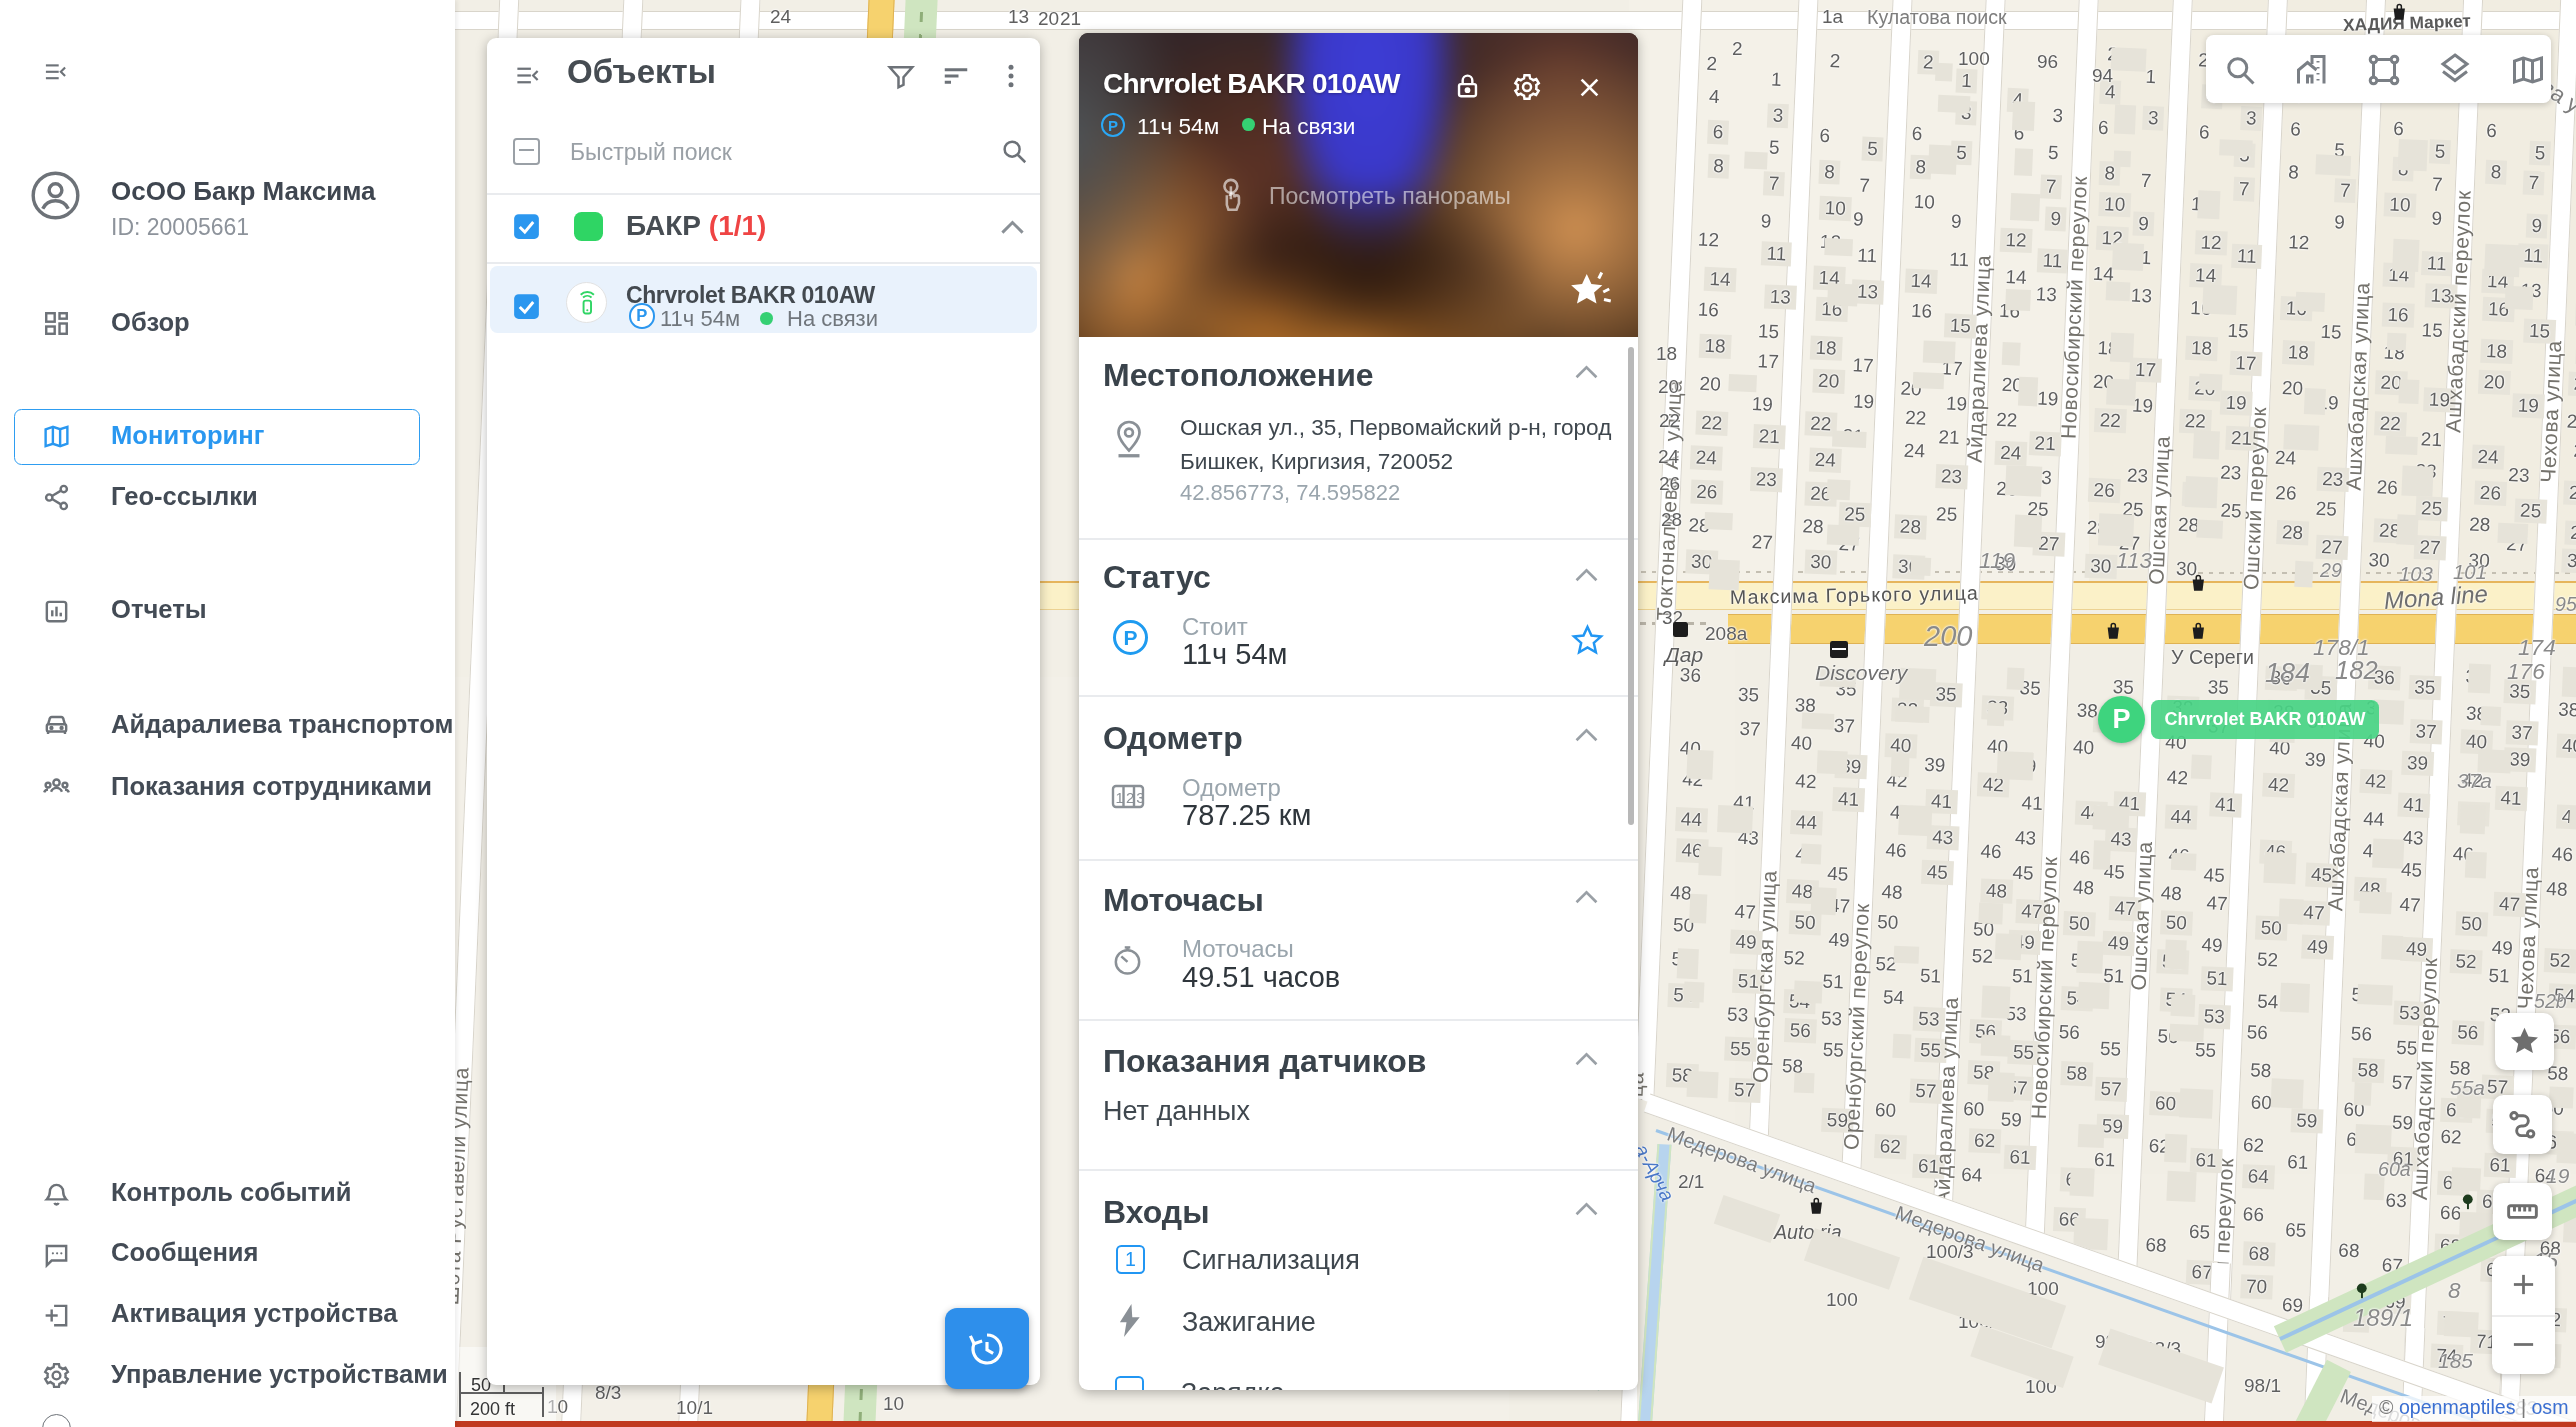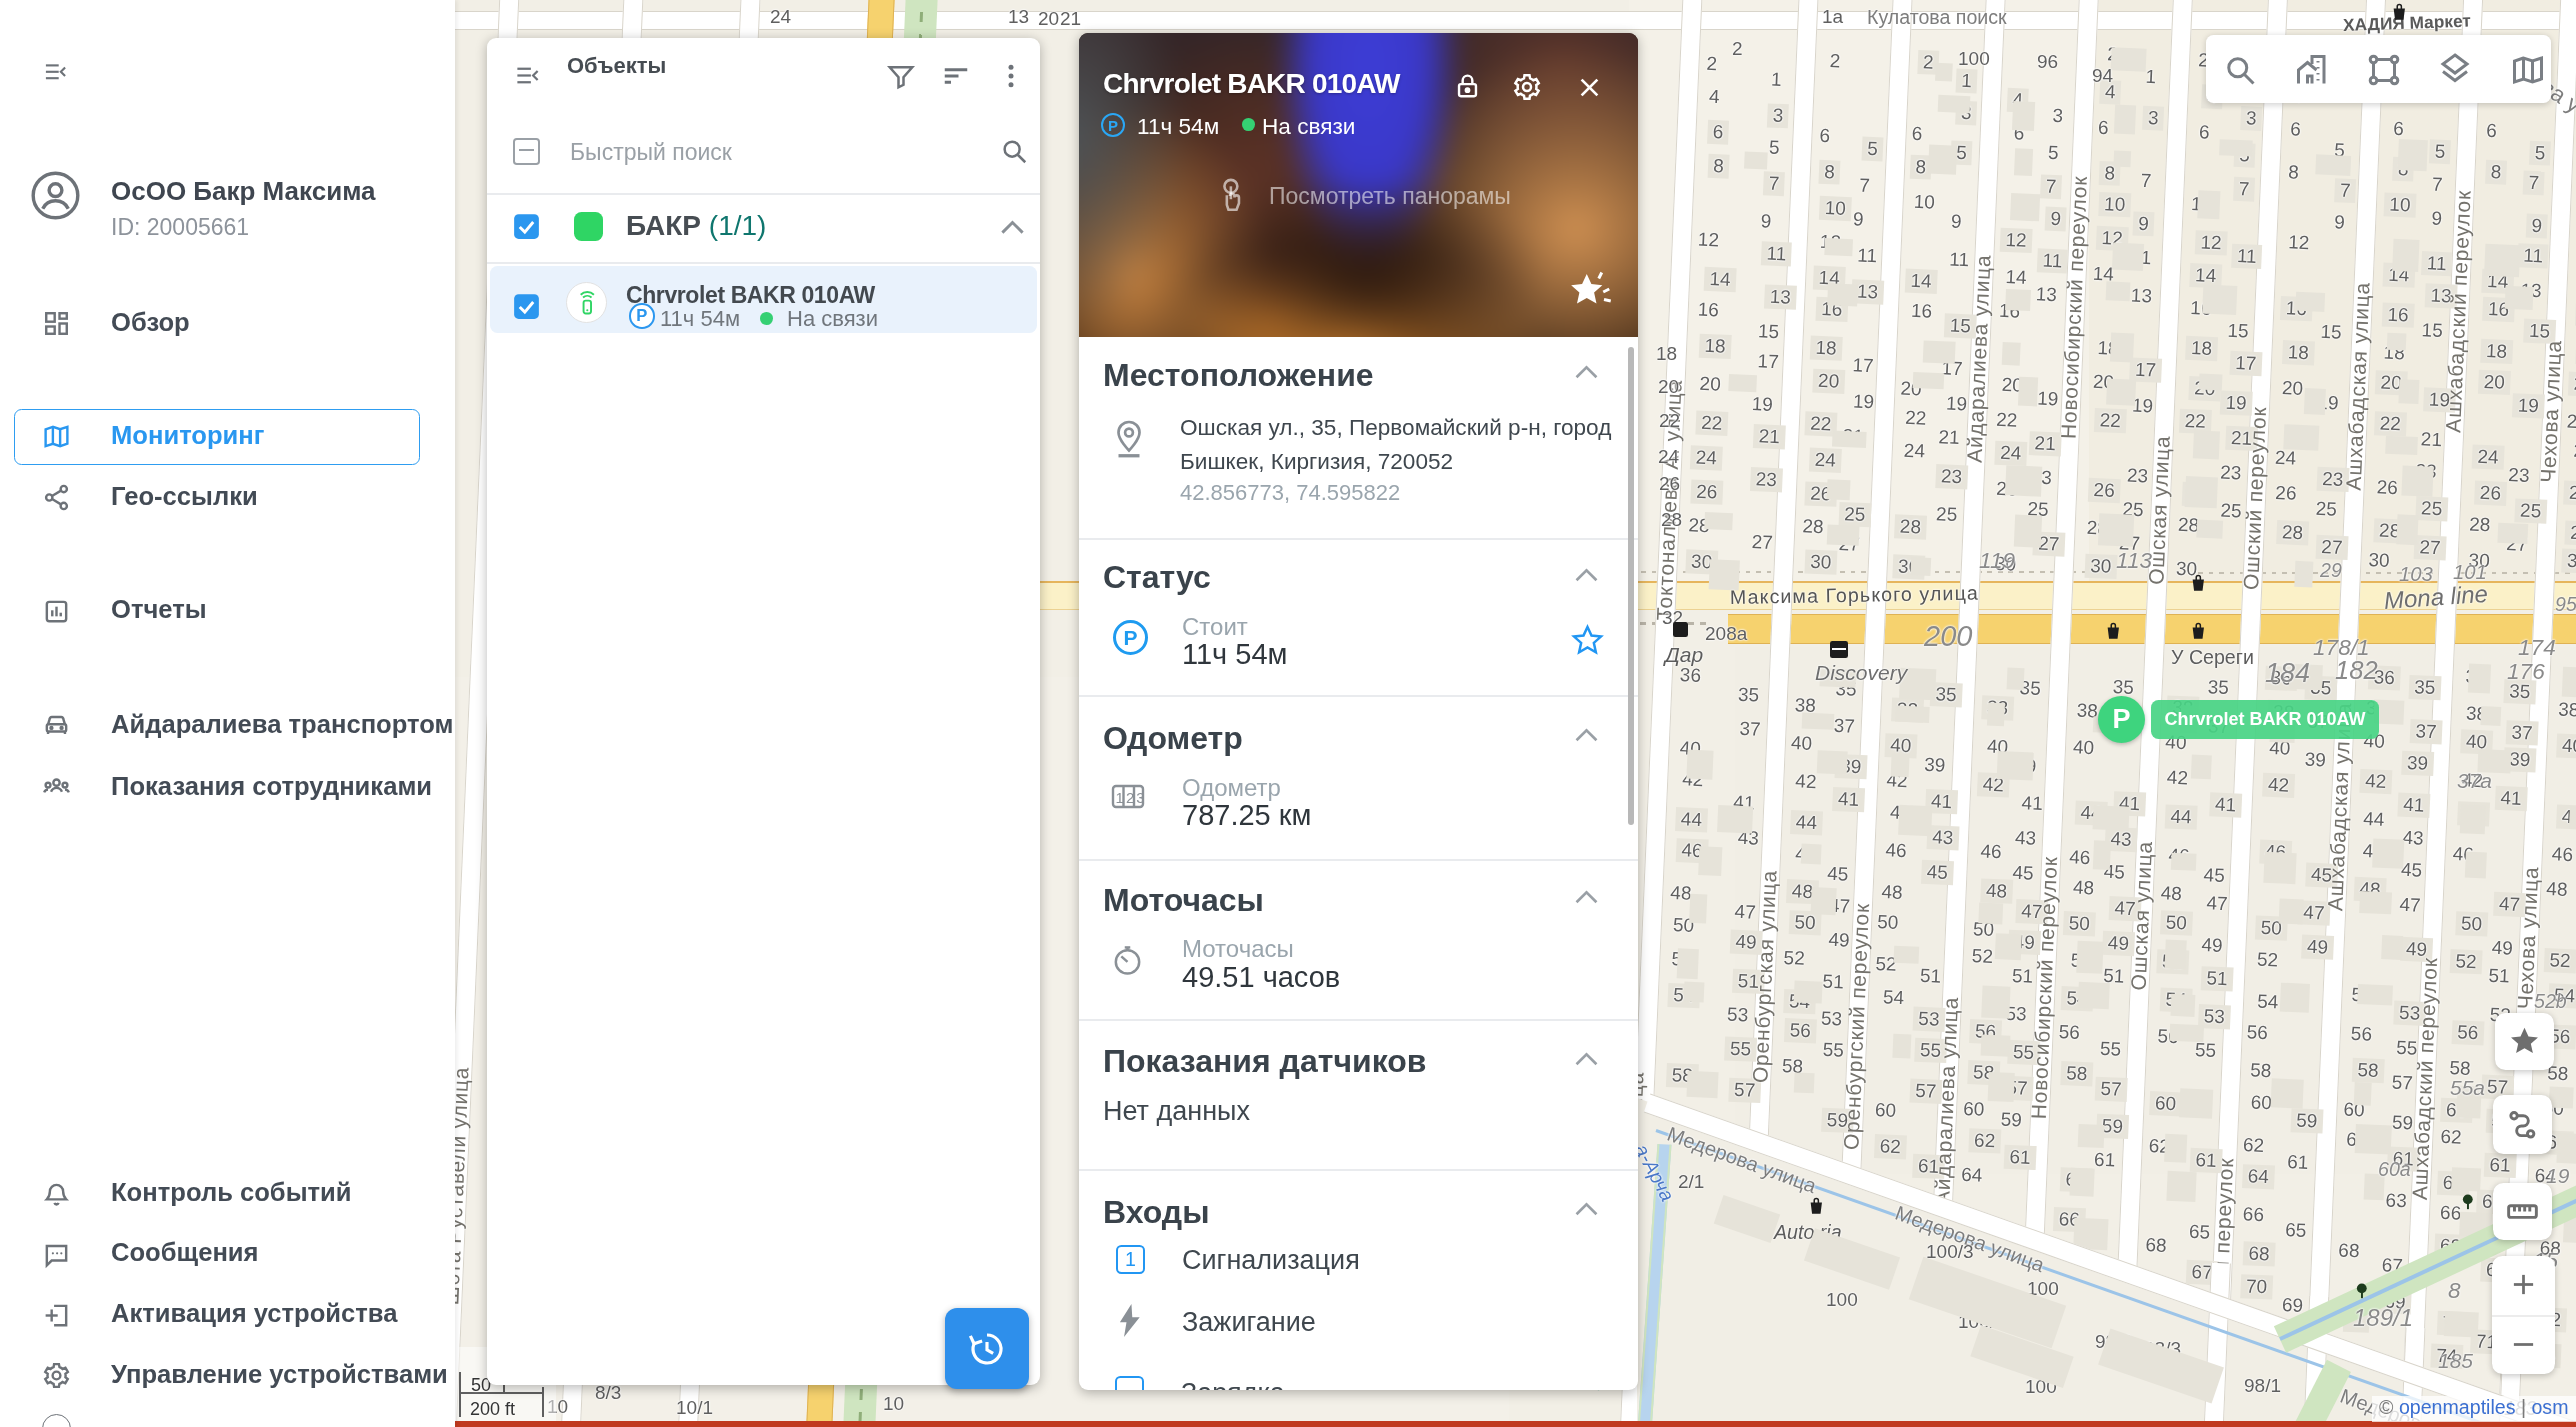--- a/index.html
+++ b/index.html
@@ -958,21 +958,21 @@
       <path d="M19.4 13.5a7.8 7.8 0 0 0 0-3l2-1.5-2-3.4-2.3 1a7.8 7.8 0 0 0-2.6-1.5L14 2.6h-4l-.4 2.5a7.8 7.8 0 0 0-2.6 1.5l-2.3-1-2 3.4 2 1.5a7.8 7.8 0 0 0 0 3l-2 1.5 2 3.4 2.3-1a7.8 7.8 0 0 0 2.6 1.5l.4 2.5h4l.4-2.5a7.8 7.8 0 0 0 2.6-1.5l2.3 1 2-3.4z"></path>
     </svg></div>
 <div class="abs" style="left:42px;top:1414px;width:29px;height:29px;border:1.9px solid #6d7278;border-radius:50%"></div>
 <div class="pnl" style="left:487px;top:38px;width:553px;height:1347px"></div>
 <svg class="abs" style="left:513px;top:62px" width="29" height="27" viewBox="0 0 24 24" fill="none" stroke="#6d7278" stroke-width="2">
     <line x1="3" y1="6" x2="15" y2="6"></line>
     <line x1="3" y1="12" x2="15" y2="12"></line>
     <line x1="3" y1="18" x2="15" y2="18"></line>
     <polyline points="21,8 17,12 21,16"></polyline>
   </svg>
-<div class="abs" style="left:567px;top:53px;font-size:22px;font-weight:bold;color:#464c52">Объекты</div>
+<div class="abs" style="left:567px;top:53px;font-size:33px;font-weight:bold;color:#464c52">Объекты</div>
 <svg class="abs" style="left:886px;top:61px" width="30" height="30" viewBox="0 0 24 24" fill="none" stroke="#6d7278" stroke-width="2">
     <path d="M3 5h18l-7 8v6l-4 2v-8z"></path>
   </svg>
 <svg class="abs" style="left:941px;top:61px" width="30" height="30" viewBox="0 0 24 24" fill="none" stroke="#6d7278" stroke-width="2.4">
     <line x1="3" y1="7" x2="21" y2="7"></line>
     <line x1="3" y1="12" x2="14" y2="12"></line>
     <line x1="3" y1="17" x2="8" y2="17"></line>
   </svg>
 <svg class="abs" style="left:996px;top:61px" width="30" height="30" viewBox="0 0 24 24" fill="#6d7278">
     <circle cx="12" cy="5" r="2"></circle>
@@ -985,21 +985,21 @@
 <svg class="abs" style="left:999px;top:136px" width="30" height="30" viewBox="0 0 24 24" fill="none" stroke="#6d7278" stroke-width="2">
     <circle cx="10.5" cy="10.5" r="6"></circle>
     <line x1="15" y1="15" x2="21" y2="21"></line>
   </svg>
 <div class="abs" style="left:487px;top:193px;width:553px;height:1.5px;background:#e9ebee"></div>
 <div class="abs" style="left:513px;top:213px;width:27px;height:27px"><svg width="27" height="27" viewBox="0 0 24 24">
       <rect x="1" y="1" width="22" height="22" rx="4" fill="#2b97ef"></rect>
       <polyline points="6,12.5 10.5,17 18,8" fill="none" stroke="#fff" stroke-width="2.6"></polyline>
     </svg></div>
 <div class="abs" style="left:574px;top:212px;width:29px;height:29px;background:#2fd564;border-radius:7.5px"></div>
-<div class="abs" style="left:626px;top:210px;font-size:28px;font-weight:bold;color:#474d53">БАКР <span style="font-weight:normal;color:#0f766e">(1/1)</span></div>
+<div class="abs" style="left:626px;top:210px;font-size:28px;font-weight:bold;color:#474d53">БАКР <span style="font-weight:bold;color:#ef4444">(1/1)</span></div>
 <svg class="abs" style="left:999px;top:218px" width="27" height="18" viewBox="0 0 24 16" fill="none" stroke="#8a9096" stroke-width="2.6">
     <polyline points="3,13 12,4 21,13"></polyline>
   </svg>
 <div class="abs" style="left:487px;top:262px;width:553px;height:1.5px;background:#e9ebee"></div>
 <div class="abs" style="left:490px;top:266px;width:547px;height:67px;background:#e9f2fc;border-radius:7.5px"></div>
 <div class="abs" style="left:513px;top:293px;width:27px;height:27px"><svg width="27" height="27" viewBox="0 0 24 24">
       <rect x="1" y="1" width="22" height="22" rx="4" fill="#2b97ef"></rect>
       <polyline points="6,12.5 10.5,17 18,8" fill="none" stroke="#fff" stroke-width="2.6"></polyline>
     </svg></div>
 <div class="abs" style="left:566px;top:282px;width:41px;height:41px;background:#fff;border:1.5px solid #e2e2e2;border-radius:50%"></div>

